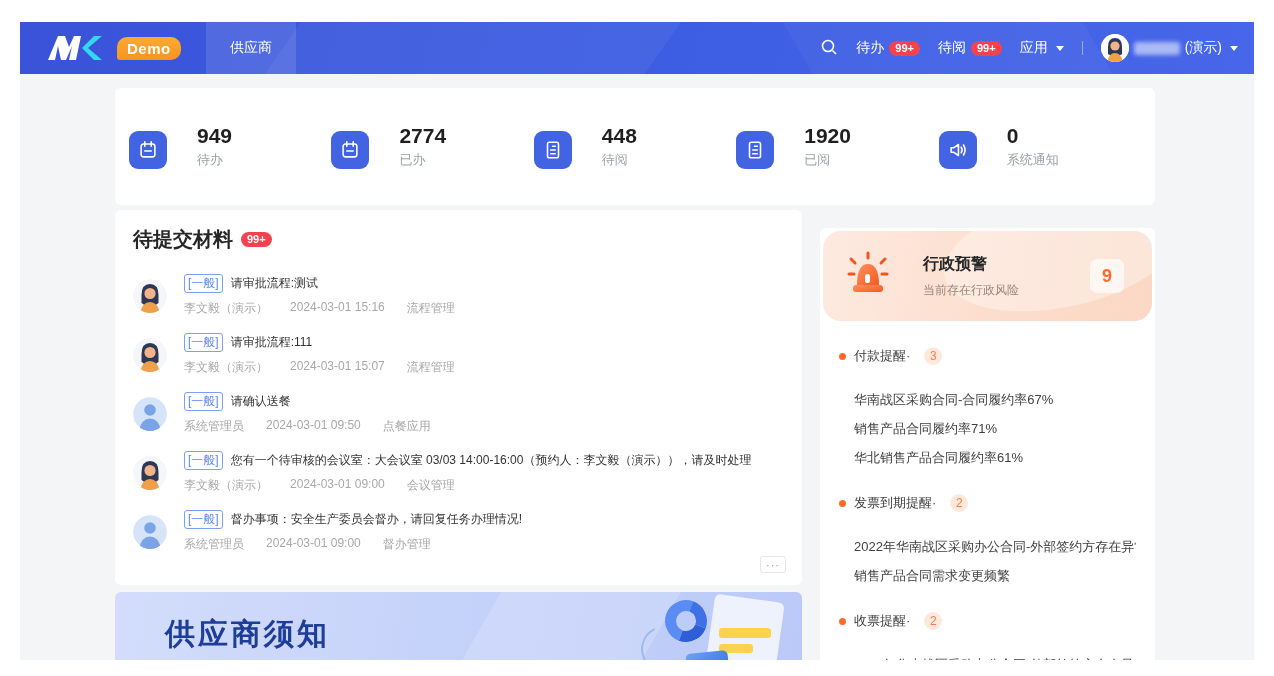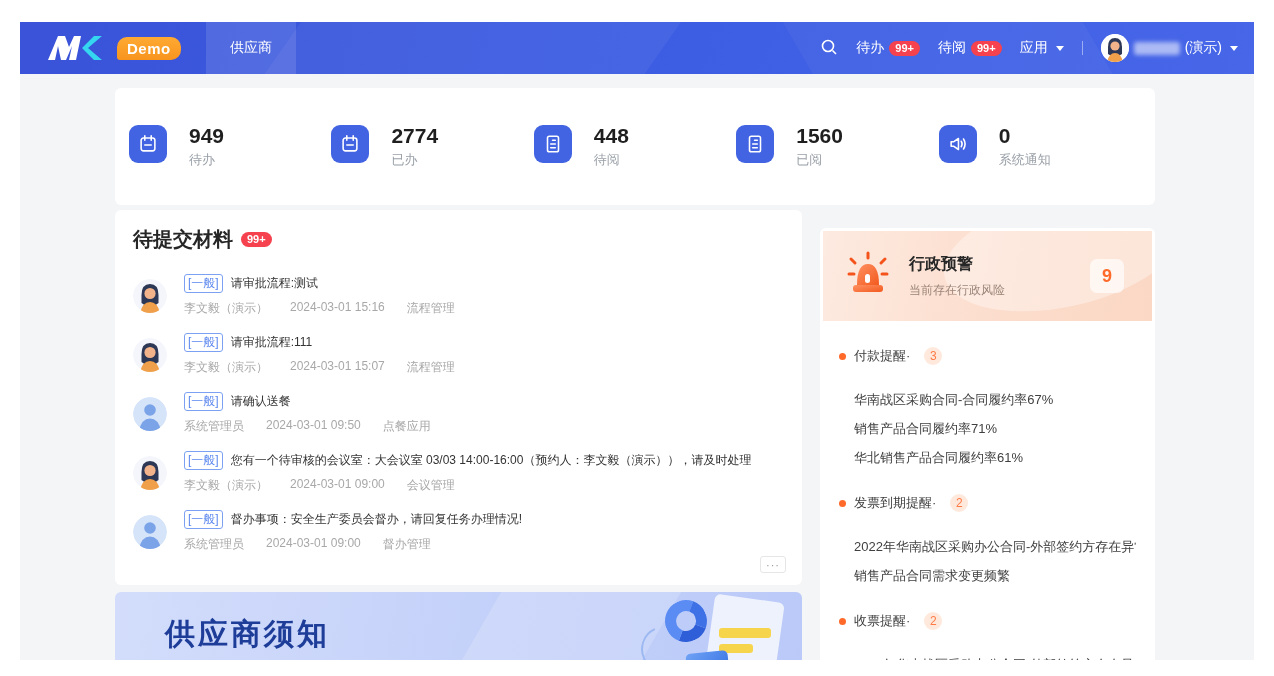--- a/index.html
+++ b/index.html
@@ -36,21 +36,21 @@
                   background:rgba(255,255,255,0.55); filter:blur(2px); }
 
   
   .content { position:absolute; left:20px; top:74px; width:1234px; height:586px;
              background:#f4f5f7; overflow:hidden; }
   .card { position:absolute; background:#fff; border-radius:6px; }
 
   
   .stats-card { left:95px; top:14px; width:1040px; height:117px;
                 display:flex; align-items:center; padding:0 14px; }
-  .stat { flex:1; display:flex; gap:22px; align-items:flex-start; cursor:pointer; }
+  .stat { flex:1; display:flex; gap:30px; align-items:flex-end; cursor:pointer; }
   .stat-icon { width:38px; height:38px; border-radius:9px; background:#4264e2;
                display:flex; align-items:center; justify-content:center; flex:none; }
   .stat-num { font-size:21px; font-weight:bold; color:#1f1f1f; line-height:22px; }
   .stat-label { font-size:13px; color:#9aa0a8; margin-top:4px; }
 
   
   .todo-card { left:95px; top:136px; width:687px; height:375px; padding:16px 18px; }
   .todo-head { display:flex; align-items:center; gap:8px; }
   .todo-title { font-size:20px; font-weight:bold; color:#262626; }
   .todo-list { margin-top:14px; }
@@ -62,23 +62,23 @@
                  border-radius:3px; padding:0 3px; line-height:17px; flex:none; }
   .t-title { font-size:12px; color:#333; white-space:nowrap; overflow:hidden; }
   .t-meta { margin-top:7px; font-size:12px; color:#a8a8a8; display:flex; gap:22px; }
   .more-btn { position:absolute; right:16px; bottom:12px; width:26px; height:17px;
               border:1px solid #e6e6e6; border-radius:3px; color:#999; font-size:11px;
               display:flex; align-items:center; justify-content:center; cursor:pointer;
               letter-spacing:1px; background:#fff; }
 
   
   .alert-panel { left:800px; top:154px; width:335px; height:530px; padding:3px; }
-  .alert-head { position:relative; height:90px; border-radius:0; overflow:hidden;
+  .alert-head { position:relative; height:90px; border-radius:18px; overflow:hidden;
                 background:linear-gradient(100deg,#fdeae0 0%,#fcdccb 60%,#fbd8c5 100%);
-                display:flex; align-items:center; padding:0 18px; gap:14px; }
+                display:flex; align-items:center; padding:0 18px; gap:28px; }
   .alert-wave { position:absolute; right:-30px; top:-34px; width:240px; height:110px;
                 background:rgba(255,255,255,0.35); border-radius:50%; transform:rotate(-12deg); }
   .alert-head-text { position:relative; }
   .alert-title { font-size:16px; font-weight:bold; color:#262626; }
   .alert-sub { font-size:12px; color:#9b8478; margin-top:7px; }
   .alert-count { position:absolute; right:28px; top:28px; width:34px; height:34px;
                  background:rgba(255,255,255,0.65); border-radius:7px; color:#ff6a2b;
                  font-size:18px; font-weight:bold; display:flex; align-items:center;
                  justify-content:center; }
   .alert-sections { padding:4px 16px 0; }
@@ -227,21 +227,21 @@
       <div class="stat">
         <span class="stat-icon">
           <svg width="22" height="22" viewBox="0 0 24 24" fill="none" stroke="#fff" stroke-width="1.7" stroke-linecap="round">
             <rect x="6" y="3.5" width="12" height="17" rx="2"></rect>
             <line x1="9.5" y1="12" x2="14.5" y2="12"></line>
               <line x1="9.5" y1="16" x2="14.5" y2="16"></line>
             <line x1="11.5" y1="8" x2="14.5" y2="8"></line>
           </svg>
         </span>
         <div>
-          <div class="stat-num">1560</div>
+          <div class="stat-num">1920</div>
           <div class="stat-label">已阅</div>
         </div>
       </div>
 
       <div class="stat">
         <span class="stat-icon">
           <svg width="22" height="22" viewBox="0 0 24 24" fill="none" stroke="#fff" stroke-width="1.7" stroke-linecap="round" stroke-linejoin="round">
             <path d="M12.5 6 L7.5 9.5 L4.5 9.5 L4.5 14.5 L7.5 14.5 L12.5 18 Z"></path>
             <path d="M15.5 9 Q17.5 12 15.5 15"></path>
             <path d="M18 6.5 Q21.5 12 18 17.5"></path>

